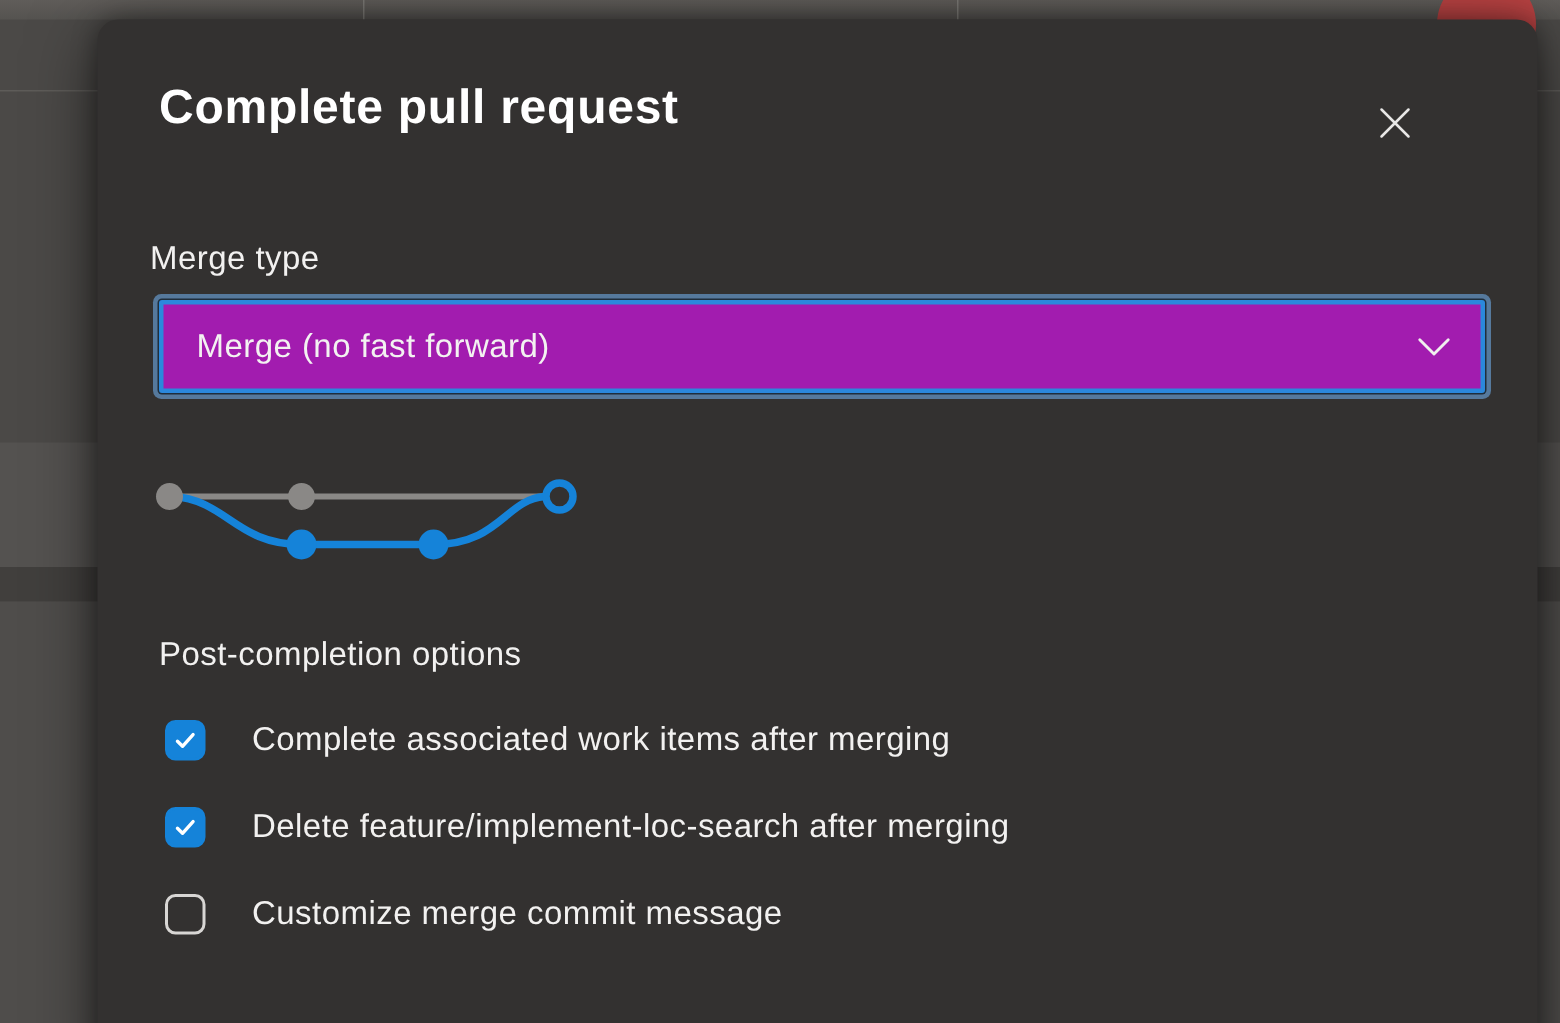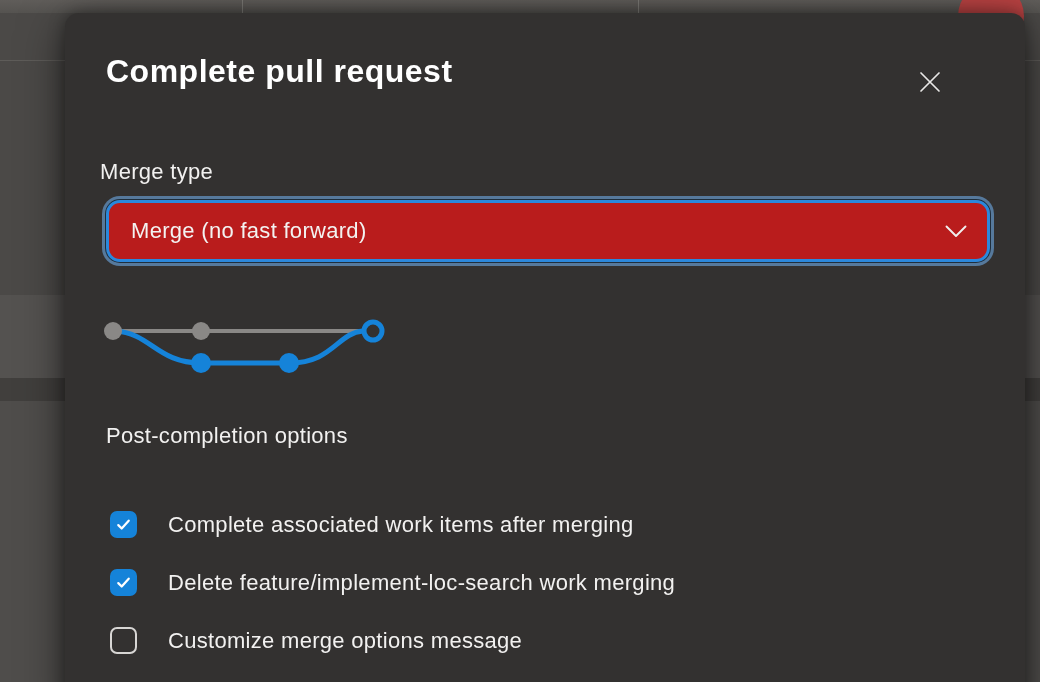--- a/index.html
+++ b/index.html
@@ -39,37 +39,37 @@
     display:flex; align-items:center; justify-content:center;
   }
 
   .field-label {
     position:absolute; left:35px; top:146px;
     font-size:22px; letter-spacing:.3px; color:#f2f1f0;
   }
 
   .dropdown {
     position:absolute; left:41px; top:187px; width:884px; height:62px;
-    background:#b91c1c;
-    border:3px solid #2b88dc; border-radius:14px;
+    background:#a21caf;
+    border:3px solid #2b88dc; border-radius:2px;
     box-shadow:0 0 0 1px #1f2e3c, 0 0 0 4px #56799c;
     display:flex; align-items:center; justify-content:space-between;
     padding:0 20px 0 22px; cursor:pointer;
   }
   .dropdown-value { font-size:22px; letter-spacing:.3px; color:#f3f2f1; }
 
   .diagram { position:absolute; left:36px; top:300px; width:292px; height:68px; }
 
   .section-heading {
     position:absolute; left:41px; top:410px;
     font-size:22px; letter-spacing:.3px; color:#f2f1f0;text-align:center;
   }
 
   .options { position:absolute; left:45px; top:467px; width:880px; }
-  .opt-row { display:flex; align-items:flex-end; height:58px; }
+  .opt-row { display:flex; align-items:flex-start; height:58px; }
   .checkbox {
     flex:0 0 auto; width:27px; height:27px; border-radius:7px;
     border:2px solid #d8d6d4; background:transparent; cursor:pointer;
     display:flex; align-items:center; justify-content:center;
   }
   .checkbox.checked { border-color:var(--accent,#1583d9); background:var(--accent,#1583d9); }
   .opt-label { margin-left:31px; font-size:22px; letter-spacing:.3px; color:#f2f1f0; }
 </style>
 </head>
 <body>
@@ -129,21 +129,21 @@
           </svg>
         </span>
         <span class="opt-label">Complete associated work items after merging</span>
       </div>
       <div class="opt-row">
         <span class="checkbox checked">
           <svg width="17" height="17" viewBox="0 0 16 16">
             <path d="M3.1 8.6 L6.3 11.8 L12.9 4.4" fill="none" stroke="#ffffff" stroke-width="2.1" stroke-linecap="round" stroke-linejoin="round"></path>
           </svg>
         </span>
-        <span class="opt-label">Delete feature/implement-loc-search work merging</span>
+        <span class="opt-label">Delete feature/implement-loc-search after merging</span>
       </div>
       <div class="opt-row">
         <span class="checkbox"></span>
-        <span class="opt-label">Customize merge options message</span>
+        <span class="opt-label">Customize merge commit message</span>
       </div>
     </div>
 
 </div>
 
 </body></html>

